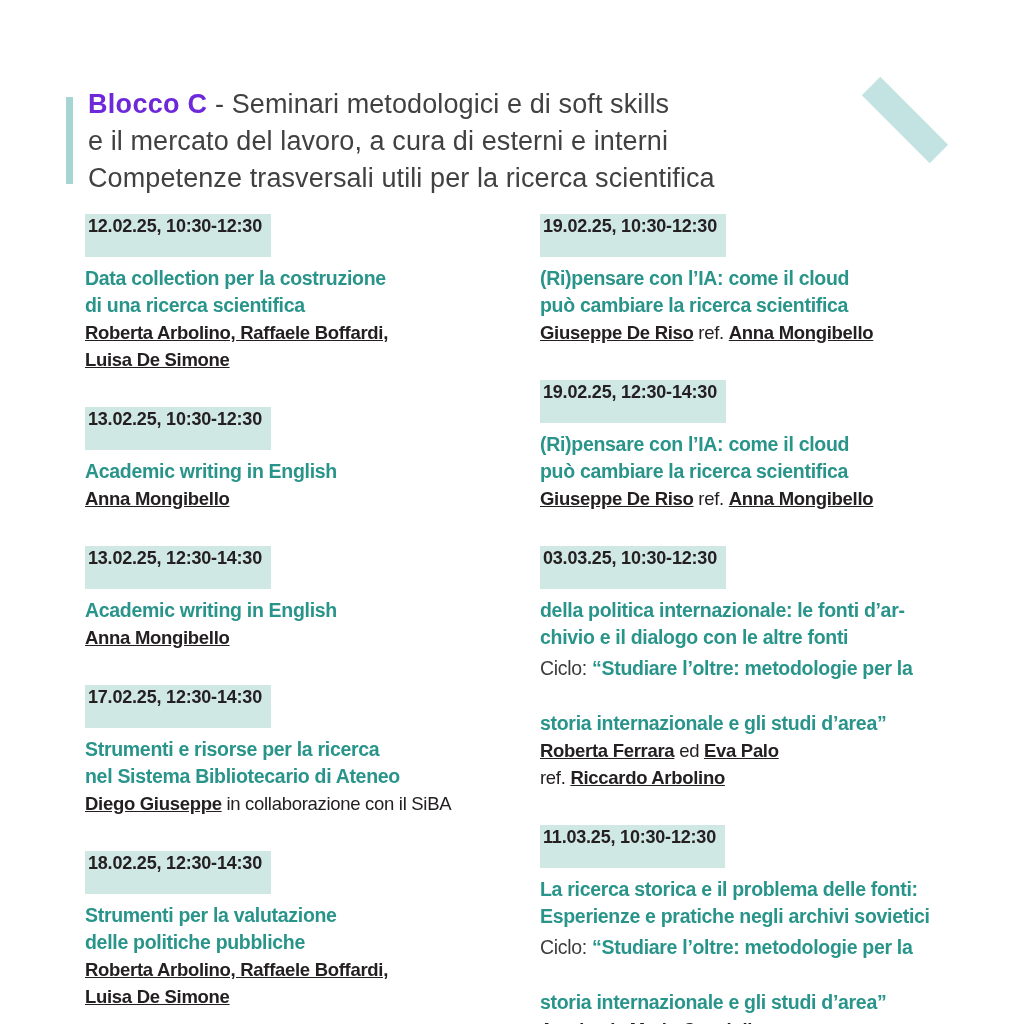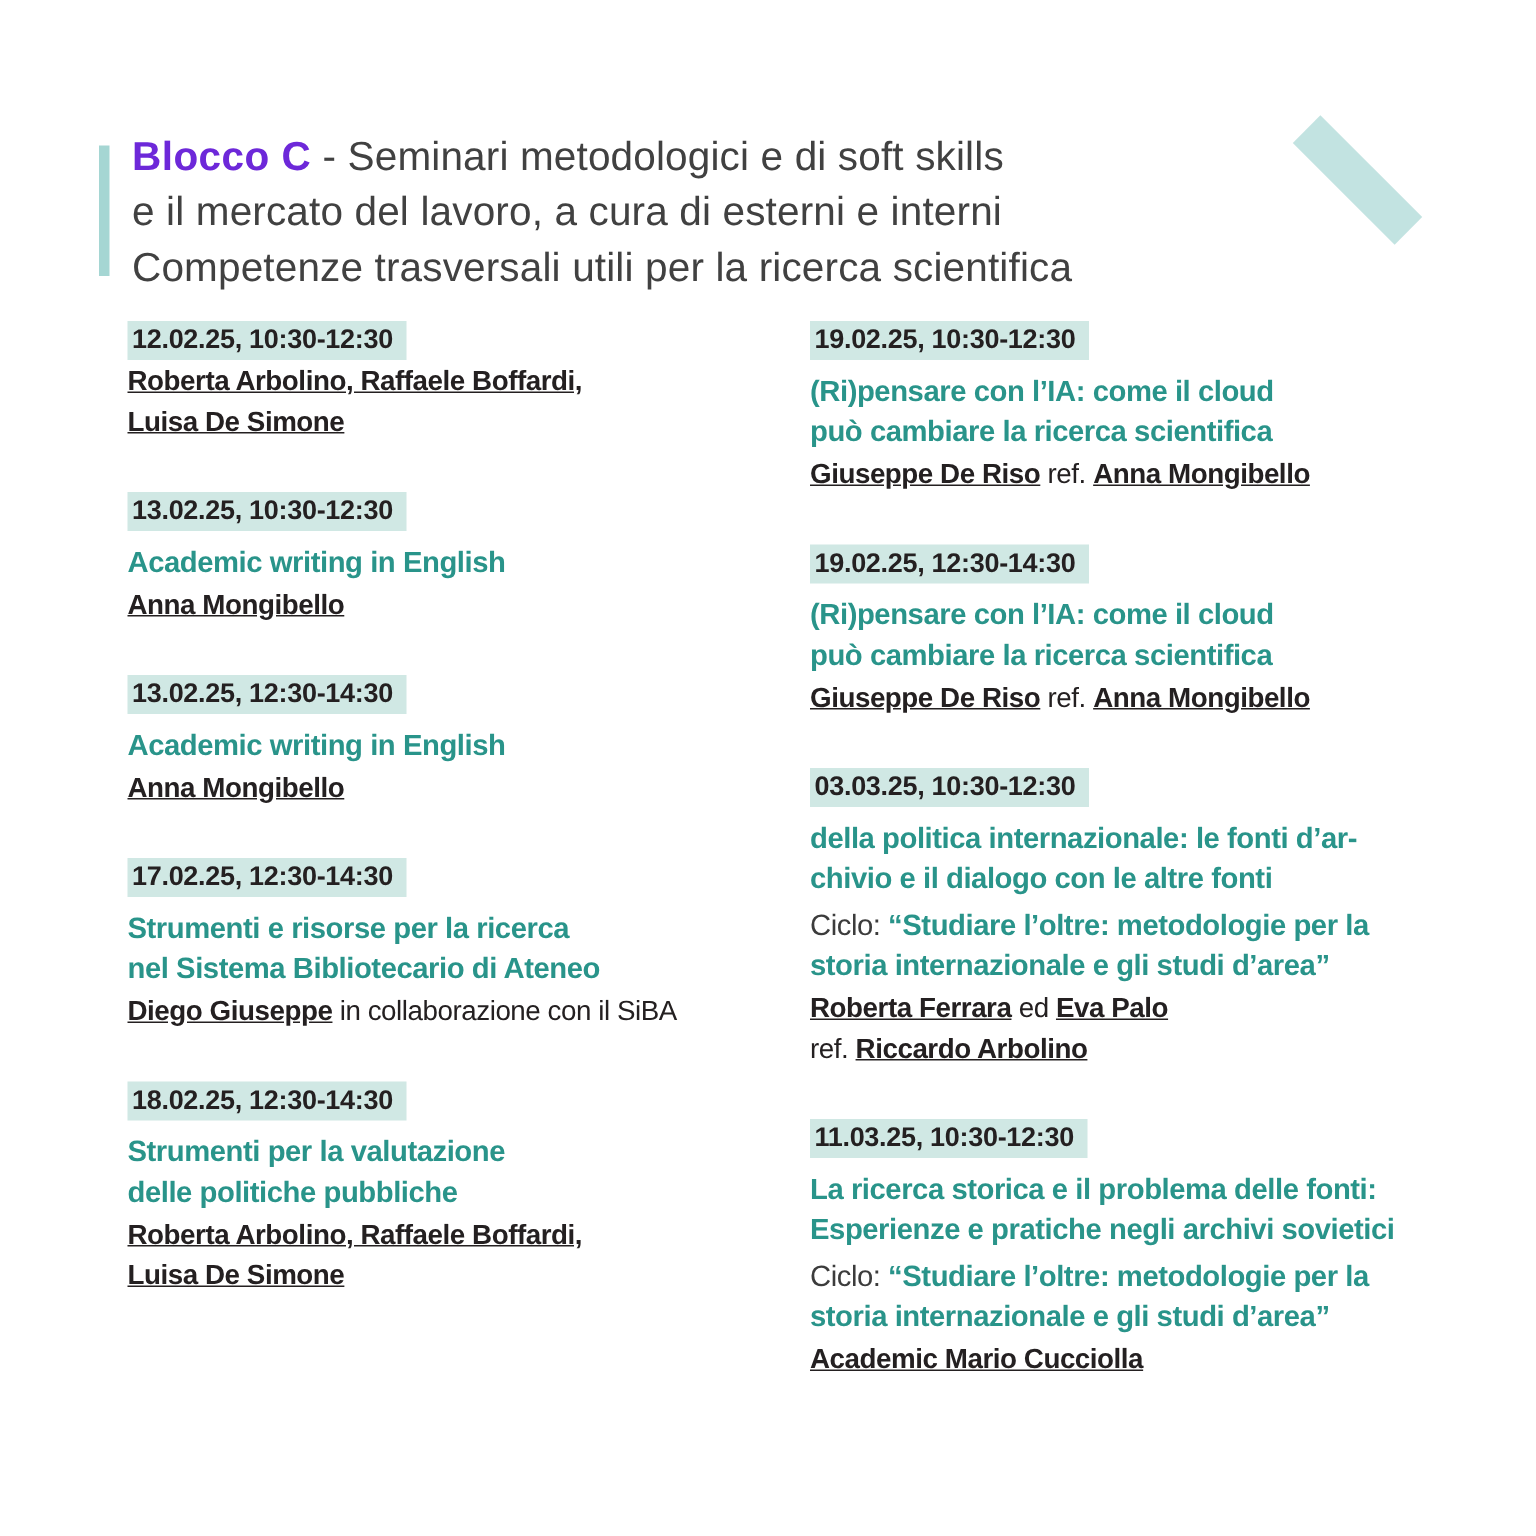--- a/index.html
+++ b/index.html
@@ -24,29 +24,29 @@
   }
   .header-line strong{font-weight:700;color:#6d28d9;letter-spacing:0.3px;}
   .content{position:absolute;left:85px;top:214px;display:flex;}
   .col-left{width:455px;flex:0 0 455px;}
   .col-right{width:460px;flex:0 0 460px;}
   .session{margin-bottom:34px;}
   .date-chip{
     display:inline-block;font-weight:700;font-size:18px;letter-spacing:-0.2px;
     color:var(--body-text,#242021);
     background:var(--date-highlight,#d0e8e4);
-    padding:2px 9px 3px 3px;
+    padding:2px 9px 20px 3px;
   }
   .session-title{margin-top:8px;}
   .title-line{
     font-weight:700;font-size:19.5px;line-height:27px;letter-spacing:-0.3px;
     color:var(--teal-text,#29948a);white-space:nowrap;
   }
   .ciclo-line{
-    font-size:19.5px;line-height:27px;color:#3c3c3c;white-space:nowrap;letter-spacing:-0.3px;
+    font-size:19.5px;line-height:27px;color:#3c3c3c;white-space:nowrap;letter-spacing:-0.3px;margin-top:28px;
   }
   .session-title + .ciclo-line{margin-top:4px;}
   .speaker-line{
     font-size:18.5px;line-height:27px;color:var(--body-text,#242021);
     white-space:nowrap;letter-spacing:-0.3px;
   }
   .speaker-line .b{font-weight:700;text-decoration:underline;}
   .ciclo-line .teal{color:var(--teal-text,#29948a);font-weight:700;}
 </style>
 </head>
@@ -58,20 +58,24 @@
 <header class="header">
   <div class="header-line"><strong>Blocco C</strong><span> - Seminari metodologici e di soft skills</span></div>
   <div class="header-line">e il mercato del lavoro, a cura di esterni e interni</div>
   <div class="header-line">Competenze trasversali utili per la ricerca scientifica</div>
 </header>
 
 <main id="columns" class="content">
     <div class="col-left">
       <div class="session">
         <div><span class="date-chip">12.02.25, 10:30-12:30</span></div>
+        <div class="session-title">
+          <div class="title-line">Data collection per la costruzione</div>
+          <div class="title-line">di una ricerca scientifica</div>
+        </div>
         <div class="speaker-line"><span class="b">Roberta Arbolino, Raffaele Boffardi,</span></div>
         <div class="speaker-line"><span class="b">Luisa De Simone</span></div>
       </div>
       <div class="session">
         <div><span class="date-chip">13.02.25, 10:30-12:30</span></div>
         <div class="session-title">
           <div class="title-line">Academic writing in English</div>
         </div>
         <div class="speaker-line"><span class="b">Anna Mongibello</span></div>
       </div>

